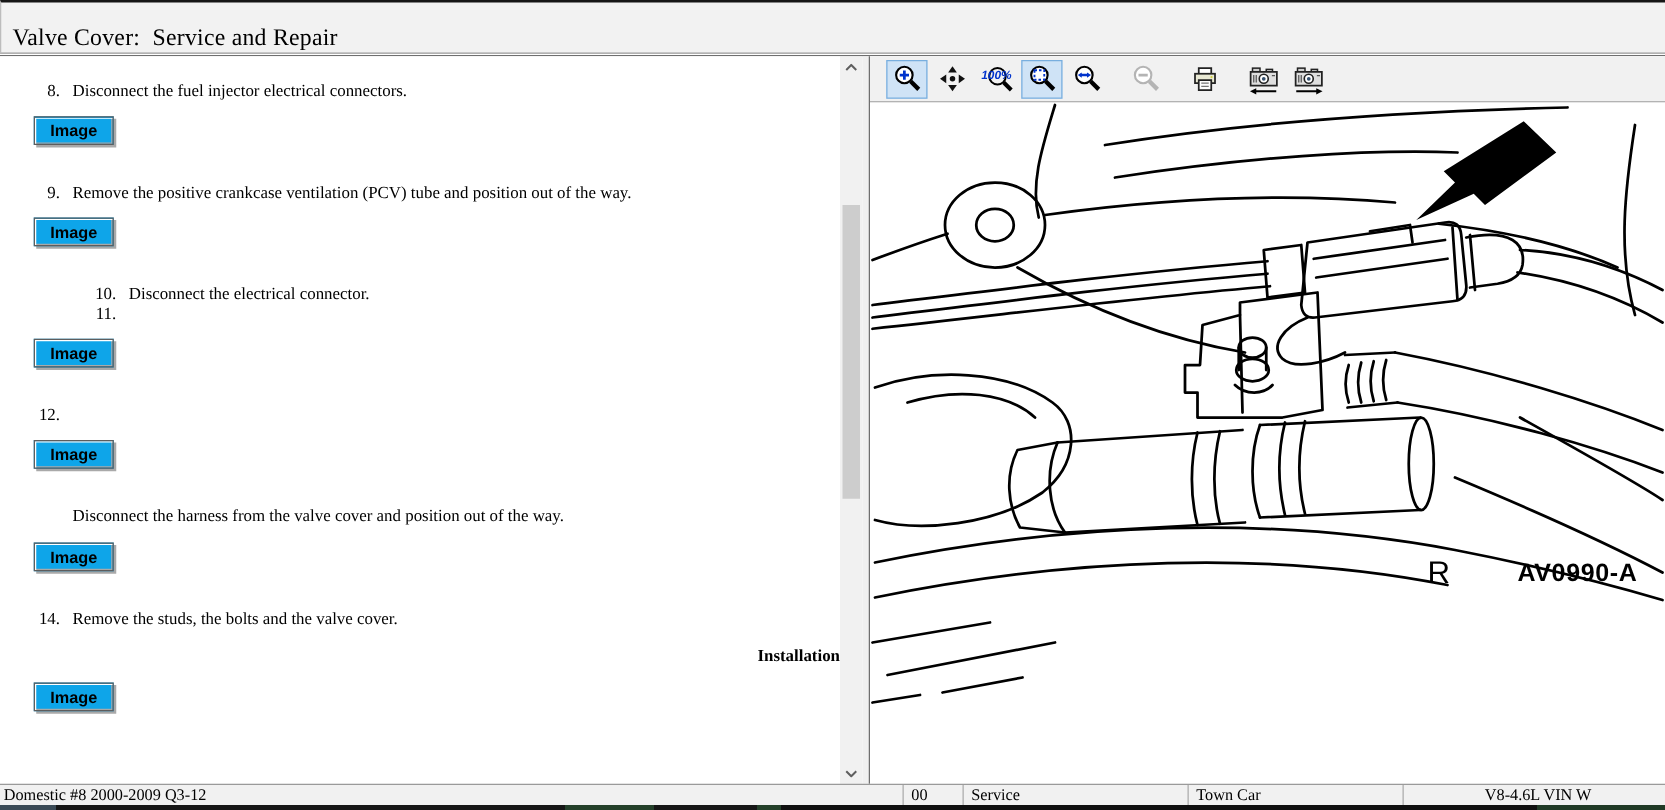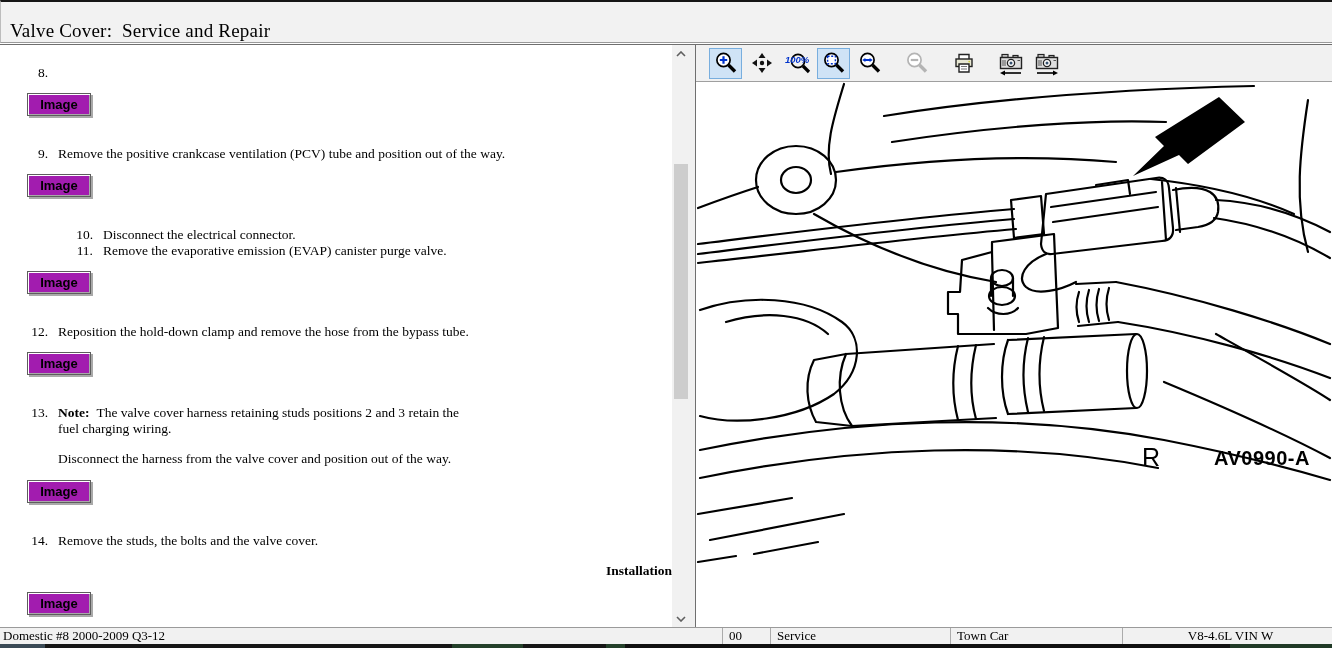--- a/index.html
+++ b/index.html
@@ -17,21 +17,21 @@
        font-size:13.5px;line-height:16px;}
   .doc-inner{padding-top:20px;}
   .step{display:flex;margin-bottom:12px;}
   .step .num{width:48px;text-align:right;flex:none;}
   .step .txt{margin-left:10px;max-width:575px;}
   .txt-narrow{max-width:420px !important;}
   .step-group .step{margin-bottom:0;}
   .step-group{margin-bottom:12px;padding-left:45px;}
   .para{margin:14px 0 13px 58px;max-width:560px;}
   .subhead{font-weight:bold;margin:14px 0 13px 27px;font-size:13.5px;text-align:right;}
-  .imgbtn{display:block;margin:0 0 30px 27px;width:64px;height:23px;background:#a21caf;
+  .imgbtn{display:block;margin:0 0 30px 27px;width:64px;height:23px;background:#0ea5e9;
           border:1px solid #5d5d5d;box-shadow:inset 1px 1px 0 #ffffff,inset -1px -1px 0 #a9a9a9,2px 2px 0 #a9a9a9;
           font-family:"Liberation Sans", sans-serif;font-weight:bold;font-size:13px;
           text-align:center;line-height:21px;cursor:pointer;padding:0;}
   
   .vscroll{position:absolute;top:0;bottom:0;left:672px;width:18px;background:#f1f1f1;}
   .vs-btn{position:absolute;left:0;width:18px;height:18px;display:flex;align-items:center;justify-content:center;cursor:pointer;}
   .vs-up{top:0;} .vs-down{bottom:0;}
   .vs-thumb{position:absolute;left:2px;width:14px;top:119px;height:235px;background:#cdcdcd;cursor:pointer;}
   .divider{position:absolute;top:0;bottom:0;left:690px;width:5px;background:#f0f0f0;border-right:1px solid #6f6f6f;}
   
@@ -64,53 +64,46 @@
     <div class="page-title">Valve Cover:  Service and Repair</div>
   </div>
 
   <div class="content">
 
     <div class="doc">
       <div class="doc-inner">
 
         <div class="step">
           <span class="num">8.</span>
+          <span class="txt">Disconnect the fuel injector electrical connectors.</span>
         </div>
         <button class="imgbtn">Image</button>
 
         <div class="step">
           <span class="num">9.</span>
           <span class="txt">Remove the positive crankcase ventilation (PCV) tube and position out of the way.</span>
         </div>
         <button class="imgbtn">Image</button>
 
         <div class="step-group">
           <div class="step">
             <span class="num">10.</span>
             <span class="txt">Disconnect the electrical connector.</span>
           </div>
           <div class="step">
             <span class="num">11.</span>
-            <span class="txt">Remove the evaporative emission (EVAP) canister purge valve.</span>
           </div>
         </div>
         <button class="imgbtn">Image</button>
 
         <div class="step">
           <span class="num">12.</span>
-          <span class="txt">Reposition the hold-down clamp and remove the hose from the bypass tube.</span>
-        </div>
-        <button class="imgbtn">Image</button>
-
-        <div class="step">
-          <span class="num">13.</span>
-          <span class="txt txt-narrow">
-            <b style="padding-right:7px;">Note:</b><span>The valve cover harness retaining studs positions 2 and 3 retain the fuel charging wiring.</span>
-          </span>
-        </div>
+        </div>
+        <button class="imgbtn">Image</button>
+
         <div class="para">Disconnect the harness from the valve cover and position out of the way.</div>
         <button class="imgbtn">Image</button>
 
         <div class="step">
           <span class="num">14.</span>
           <span class="txt">Remove the studs, the bolts and the valve cover.</span>
         </div>
         <div class="subhead">Installation</div>
         <button class="imgbtn">Image</button>
 

